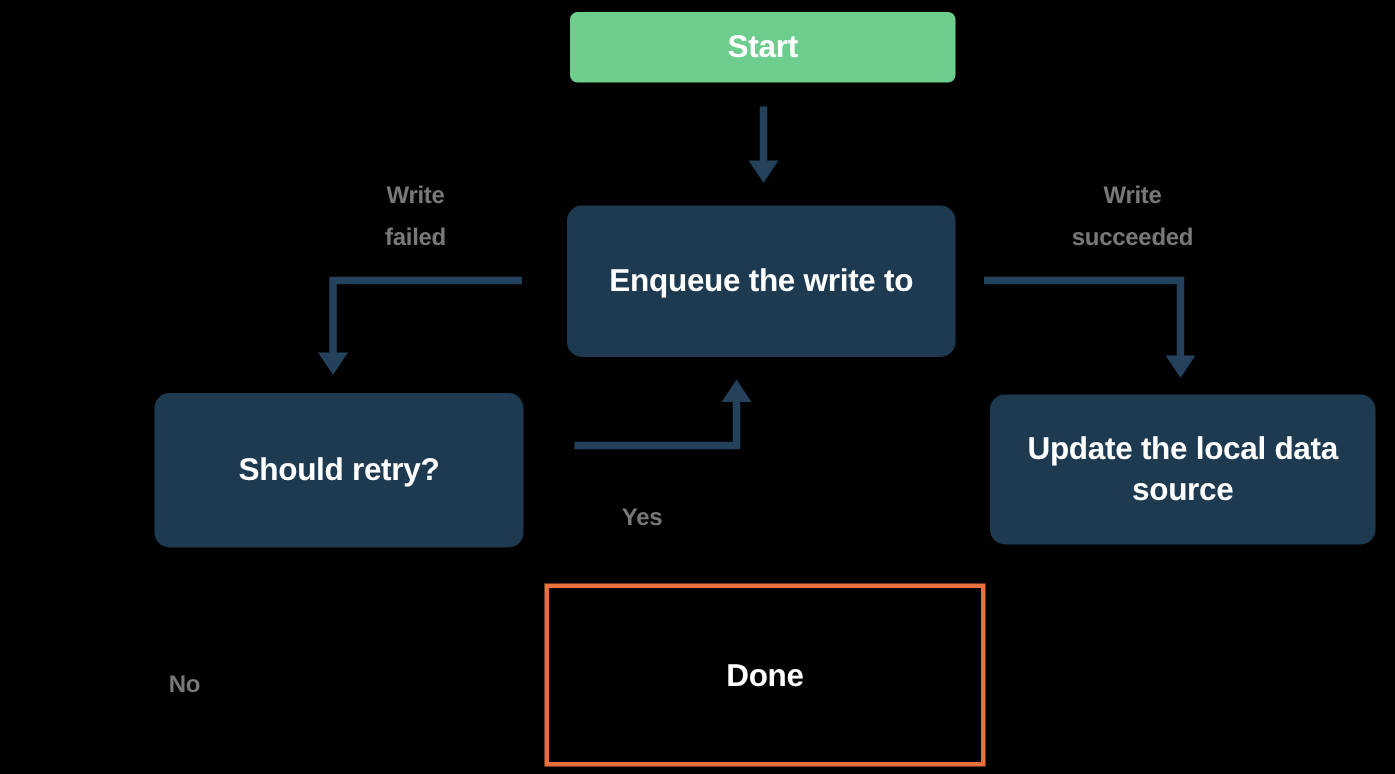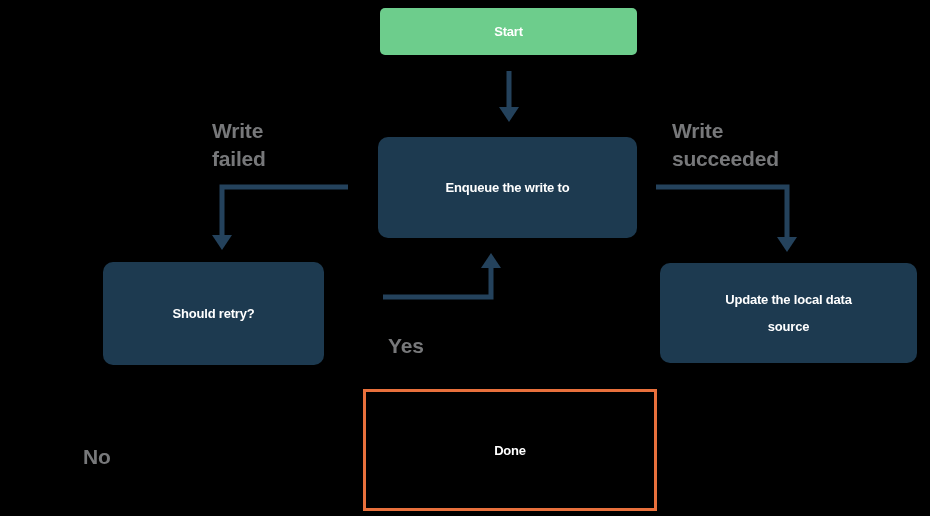--- a/index.html
+++ b/index.html
@@ -15,54 +15,55 @@
     overflow: hidden;
     font-family: "Liberation Sans", "DejaVu Sans", sans-serif;
   }
   .node {
     position: absolute;
     display: flex;
     align-items: center;
     justify-content: center;
     text-align: center;
     font-weight: bold;
-    font-size: 13px;
+    font-size: 21px;
     line-height: 27px;
     letter-spacing: -0.2px;
     box-sizing: border-box;
   }
   .node-start {
     left: 380px; top: 8px;
     width: 257px; height: 47px;
     background: #6DCD8C;
     color: #FFFFFF;
     border-radius: 5px;
   }
   .node-dark {
     background: #1D3A50;
     color: #FFFFFF;
     border-radius: 10px;
   }
   .node-enqueue   { left: 378px; top: 137px; width: 259px; height: 101px; text-align: center; }
-  .node-retry     { left: 103px; top: 262px; width: 221px; height: 103px; }
+  .node-retry     { left: 103px; top: 262px; width: 246px; height: 103px; }
   .node-update    { left: 660px; top: 263px; width: 257px; height: 100px; }
   .node-done {
     left: 363px; top: 389px;
     width: 294px; height: 122px;
     background: transparent;
     border: 3px solid #E8703C;
     color: #ffffff;
     border-radius: 0;
   }
   .edge-label {
     position: absolute;
     color: #77787A;
     font-weight: bold;
-    font-size: 21px;
+    font-size: 16px;
     line-height: 28px;
+    text-align: center;
     letter-spacing: -0.2px;
   }
   .lbl-write-failed    { left: 212px; top: 117px; width: 130px; }
   .lbl-write-succeeded { left: 672px; top: 117px; width: 166px; }
   .lbl-yes             { left: 388px; top: 332px; width: 80px;  }
   .lbl-no              { left: 83px;  top: 443px; width: 80px;  }
   .connectors {
     position: absolute;
     left: 0; top: 0;
     width: 930px; height: 516px;

